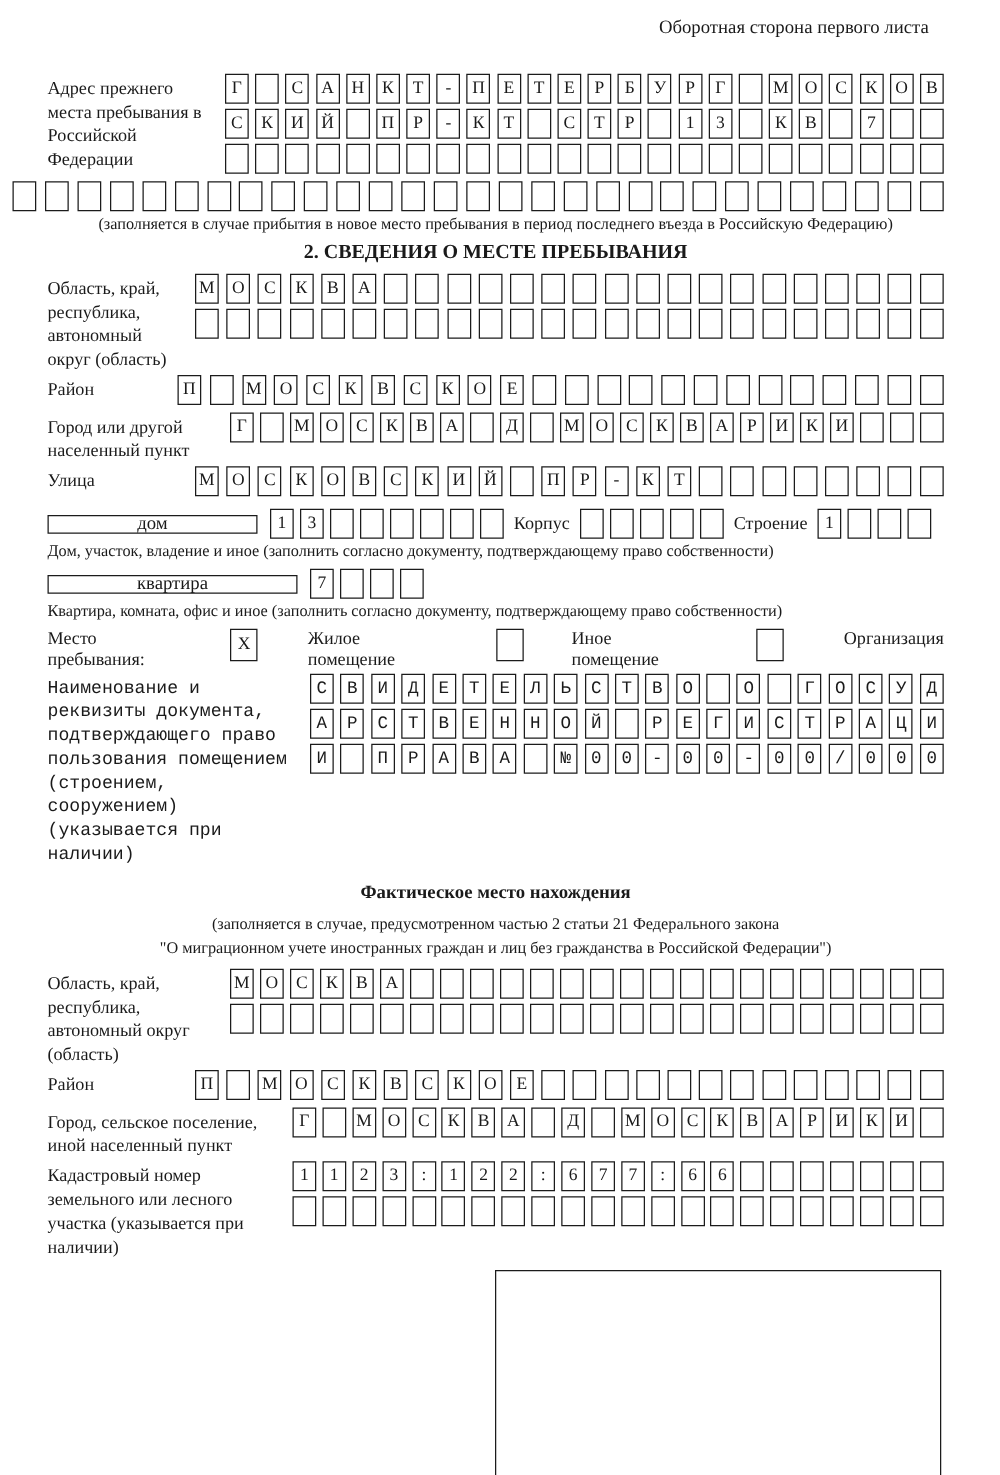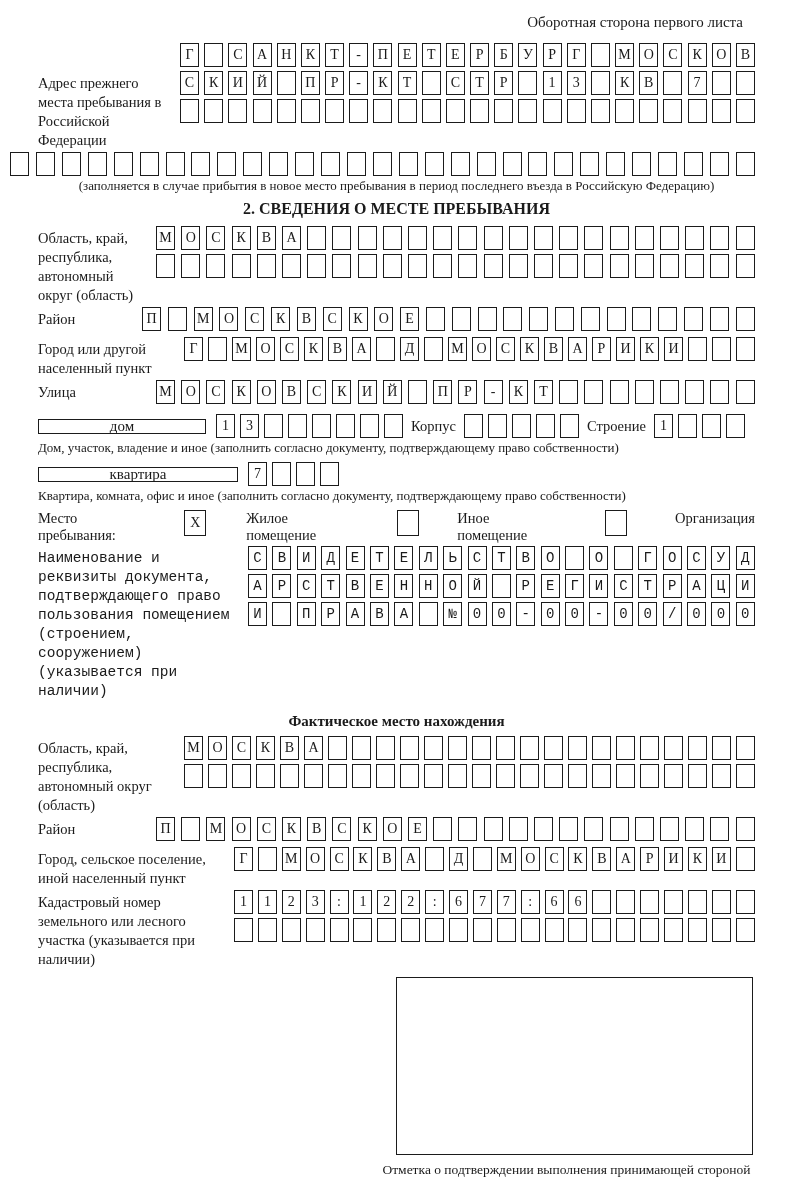--- a/index.html
+++ b/index.html
@@ -1,22 +1,22 @@
 <!DOCTYPE html>
 <html><head>
 <meta charset="utf-8">
 <style>
   html,body{margin:0;padding:0;background:#fff;}
   body{width:800px;height:1180px;overflow:hidden;color:#1a1a1a;
        font-family:"Liberation Serif","DejaVu Serif",serif;}
   .page{box-sizing:border-box;width:800px;height:1180px;padding:14px 45px 0 38px;}
-  .backside{text-align:right;font-size:15px;padding-right:12px;margin-bottom:12px;}
+  .backside{text-align:right;font-size:15px;padding-right:12px;margin-bottom:28px;}
   .frow{display:flex;align-items:flex-start;margin-bottom:2px;}
   .lbl{font-size:14.5px;line-height:19px;padding-top:3px;box-sizing:border-box;padding-right:6px;}
-  .w142{flex:0 0 142px;margin-top:28px;} .w118{flex:0 0 118px;} .w104{flex:0 0 104px;}
+  .w142{flex:0 0 142px;} .w118{flex:0 0 118px;} .w104{flex:0 0 104px;}
   .w146{flex:0 0 146px;} .w196{flex:0 0 196px;} .w210{flex:0 0 210px;}
   .rows{flex:1;min-width:0;}
   .cells{display:flex;justify-content:space-between;margin-bottom:4px;}
   .cells.tight{justify-content:flex-start;gap:5px;}
   .cell{flex:0 0 auto;width:19px;height:24px;box-sizing:border-box;border:1.5px solid #1b1b1b;
         display:inline-flex;align-items:center;justify-content:center;
         font-size:14px;line-height:1;}
   .fullrow{margin-left:-28px;margin-bottom:2px;}
   .note{font-size:13px;text-align:center;margin:2px 0 6px 0;}
   .note.left{text-align:left;margin-left:0;}
@@ -435,20 +435,24 @@
           <span class="cell">0</span>
           <span class="cell">/</span>
           <span class="cell">0</span>
           <span class="cell">0</span>
           <span class="cell">0</span>
         </div>
     </div>
   </div>
 
   <div class="h3">Фактическое место нахождения</div>
+  <div class="factnotes">
+    <div>(заполняется в случае, предусмотренном частью 2 статьи 21 Федерального закона</div>
+    <div>"О миграционном учете иностранных граждан и лиц без гражданства в Российской Федерации")</div>
+  </div>
 
   <div class="frow">
     <div class="lbl w146">Область, край, республика, автономный округ (область)</div>
     <div class="rows">
       <div class="cells">
           <span class="cell">М</span>
           <span class="cell">О</span>
           <span class="cell">С</span>
           <span class="cell">К</span>
           <span class="cell">В</span>

